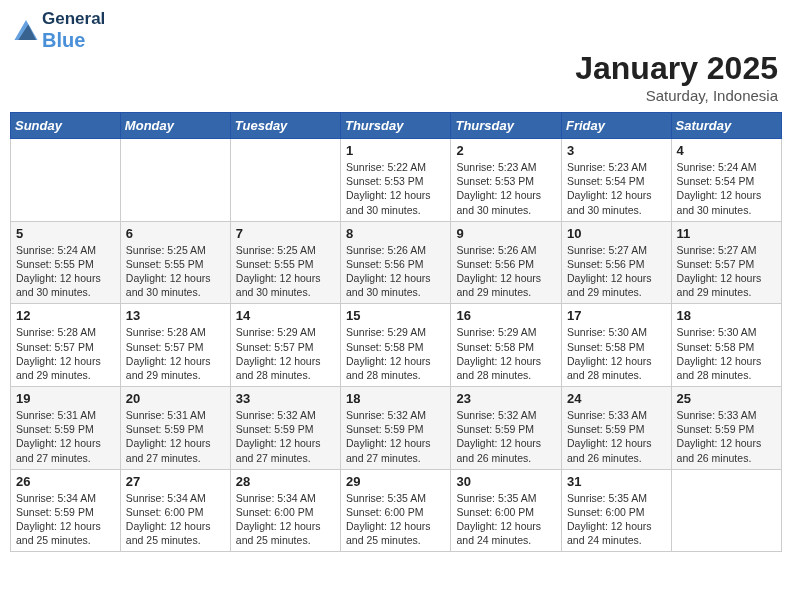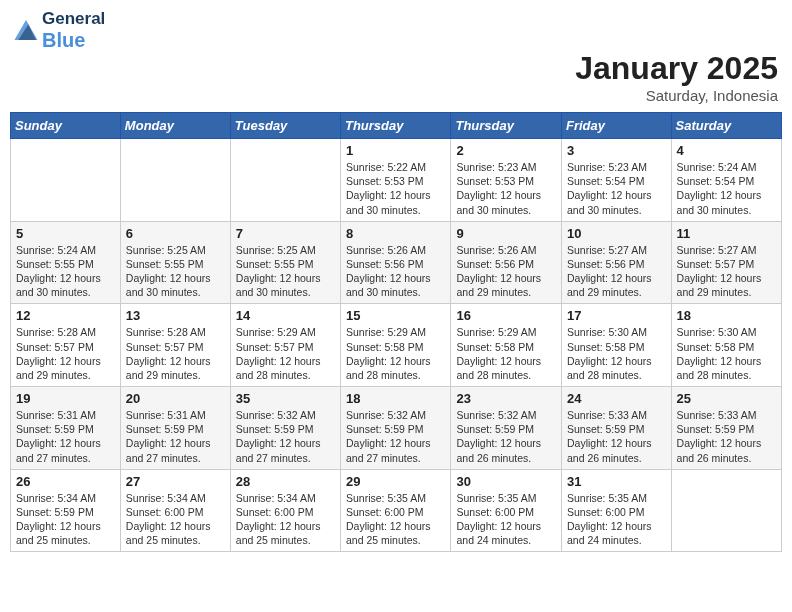--- a/index.html
+++ b/index.html
@@ -197,21 +197,21 @@
       <tr>
         <td>
           <div class="day-num">19</div>
           <div class="day-info">Sunrise: 5:31 AM<br>Sunset: 5:59 PM<br>Daylight: 12 hours<br>and 27 minutes.</div>
         </td>
         <td>
           <div class="day-num">20</div>
           <div class="day-info">Sunrise: 5:31 AM<br>Sunset: 5:59 PM<br>Daylight: 12 hours<br>and 27 minutes.</div>
         </td>
         <td>
-          <div class="day-num">35</div>
+          <div class="day-num">33</div>
           <div class="day-info">Sunrise: 5:32 AM<br>Sunset: 5:59 PM<br>Daylight: 12 hours<br>and 27 minutes.</div>
         </td>
         <td>
           <div class="day-num">18</div>
           <div class="day-info">Sunrise: 5:32 AM<br>Sunset: 5:59 PM<br>Daylight: 12 hours<br>and 27 minutes.</div>
         </td>
         <td>
           <div class="day-num">23</div>
           <div class="day-info">Sunrise: 5:32 AM<br>Sunset: 5:59 PM<br>Daylight: 12 hours<br>and 26 minutes.</div>
         </td>

